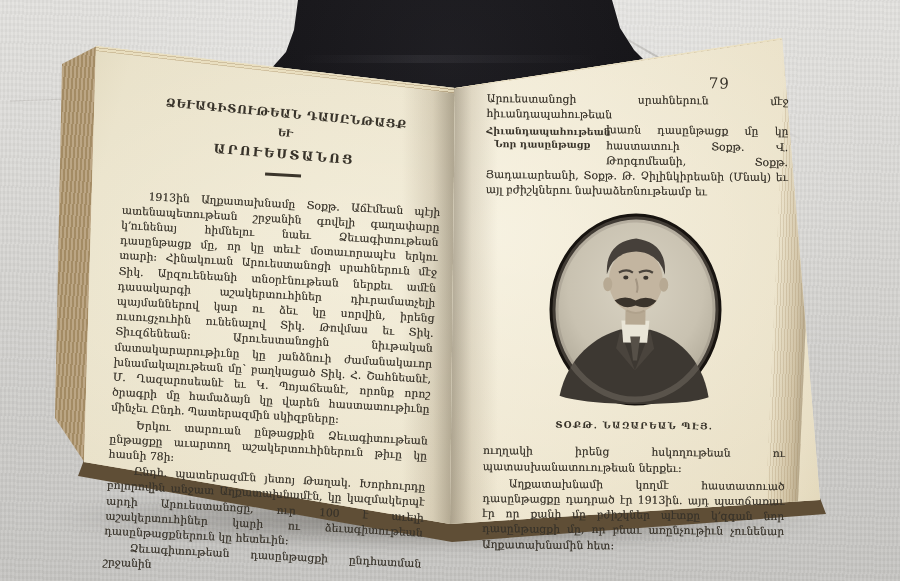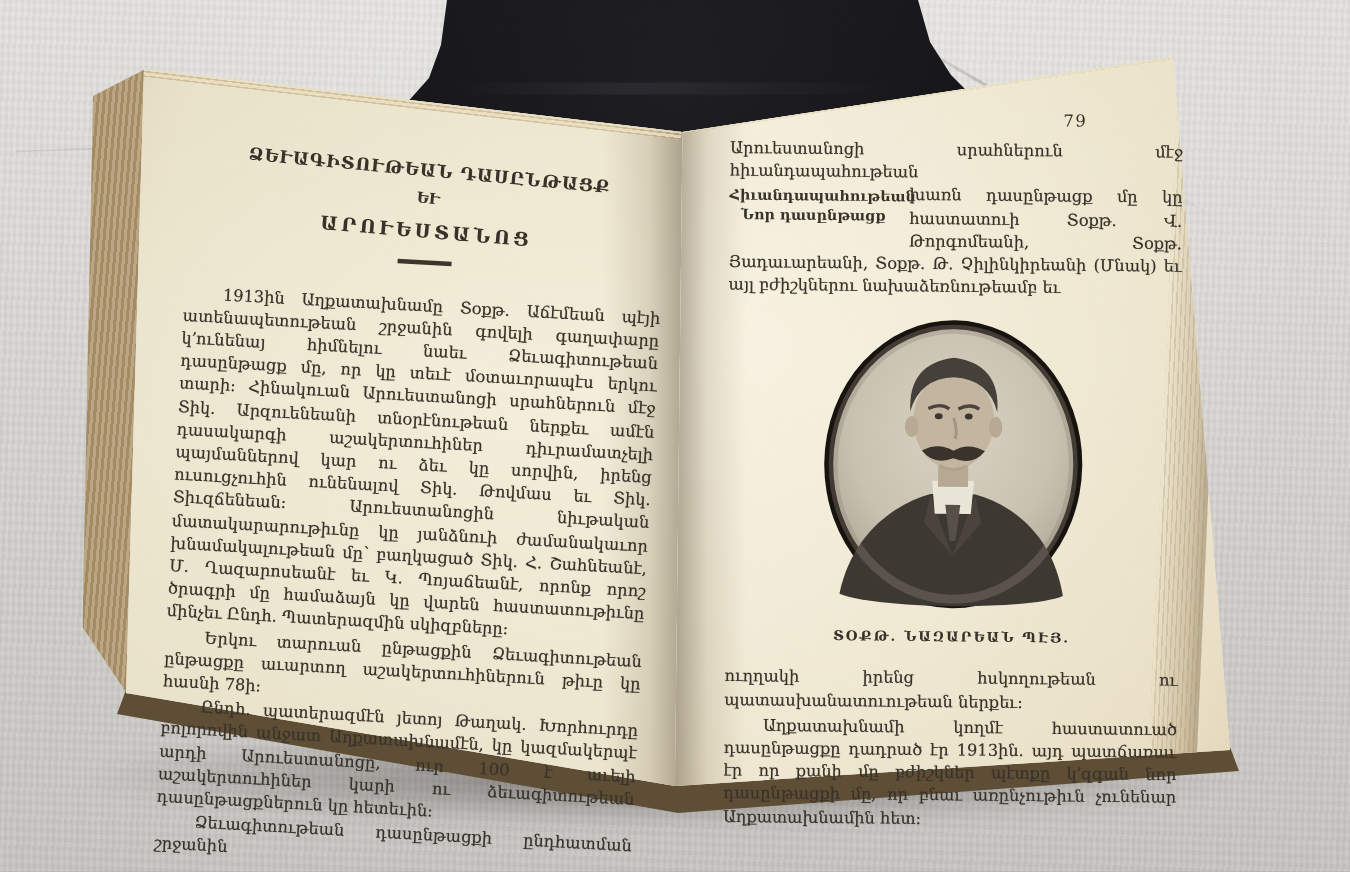--- a/index.html
+++ b/index.html
@@ -81,21 +81,21 @@
     transform:rotate(1.6deg);}
   .lp-rule{width:36px;height:2.5px;background:#3b352b;margin:12px auto 20px auto;}
   .body-par{font-size:10.8px;line-height:15.2px;text-align:justify;margin:0;
     text-shadow:0 0 .5px rgba(56,51,42,.55);}
   .body-par.ind{text-indent:26px;}
   .body-par.cont{text-align-last:justify;}
   .left-content .body-par + .body-par{margin-top:1px;}
   .left-content .last-par{margin-top:16px;}
   .right-content{position:absolute;left:487px;top:70px;width:302px;
     transform:rotate(.6deg);transform-origin:top left;}
-  .page-num{position:absolute;left:222px;top:2px;font-size:11px;letter-spacing:1px;}
+  .page-num{position:absolute;left:222px;top:2px;font-size:15px;letter-spacing:1px;}
   .rp-flow{padding-top:21px;}
   .side-head{float:left;width:112px;font-size:9.5px;font-weight:bold;line-height:13px;
     text-align:center;margin:3px 8px 2px 0;}
   
   .portrait-wrap{clear:both;width:178px;margin:12px auto 8px auto;}
   .caption{font-size:9px;font-weight:bold;letter-spacing:1.3px;text-align:center;margin:2px 0 14px 0;}
 </style>
 </head>
 <body>
 

